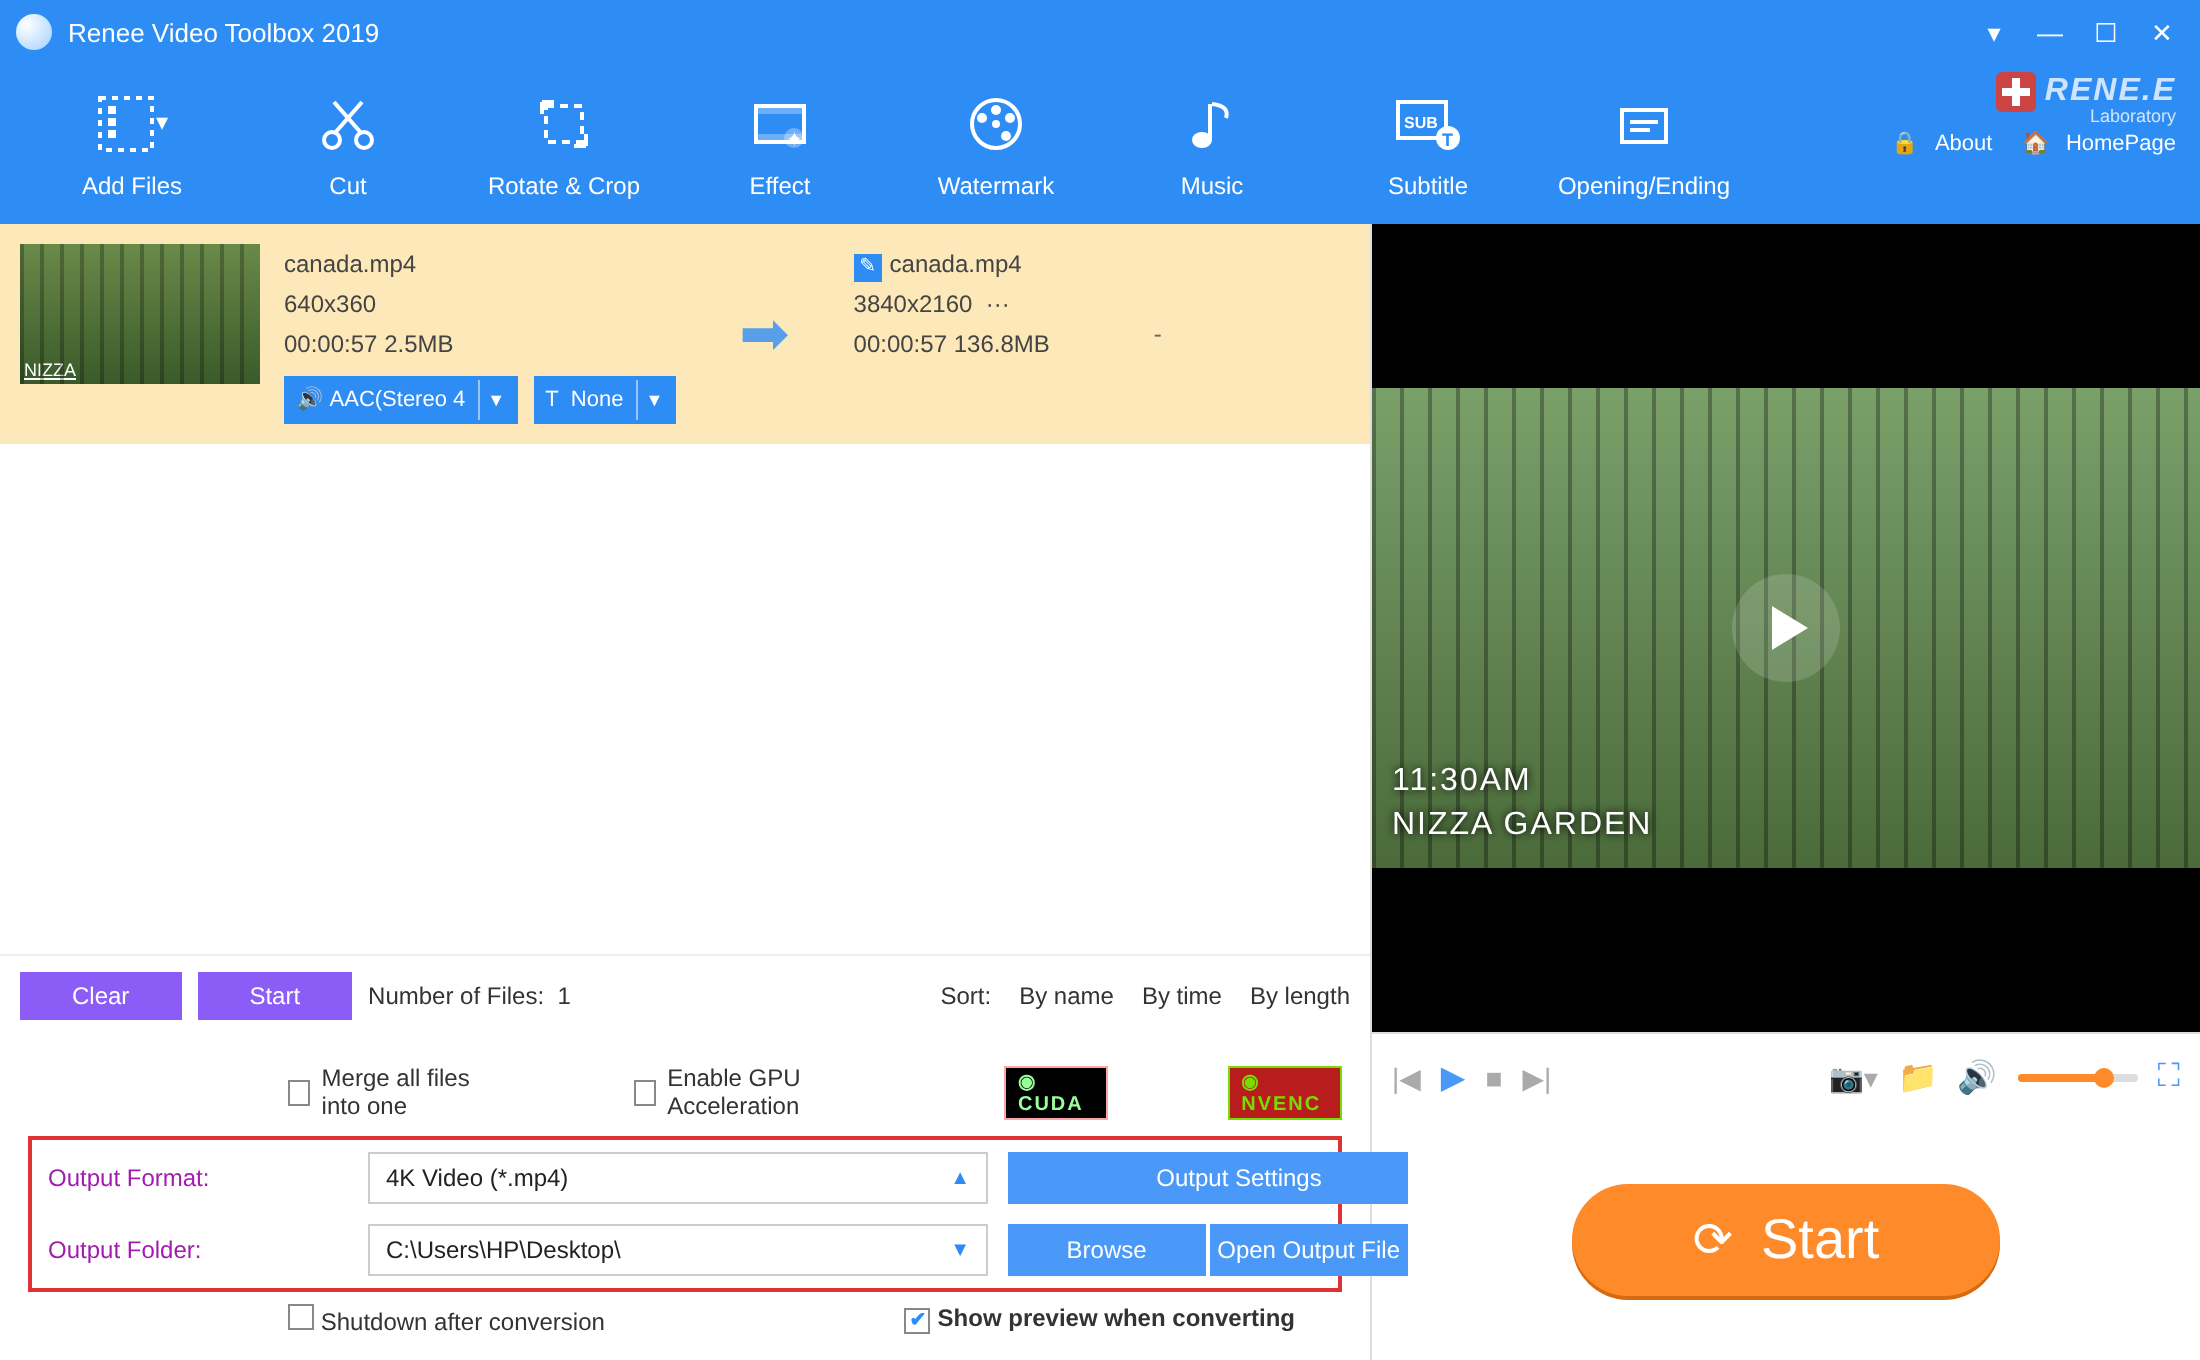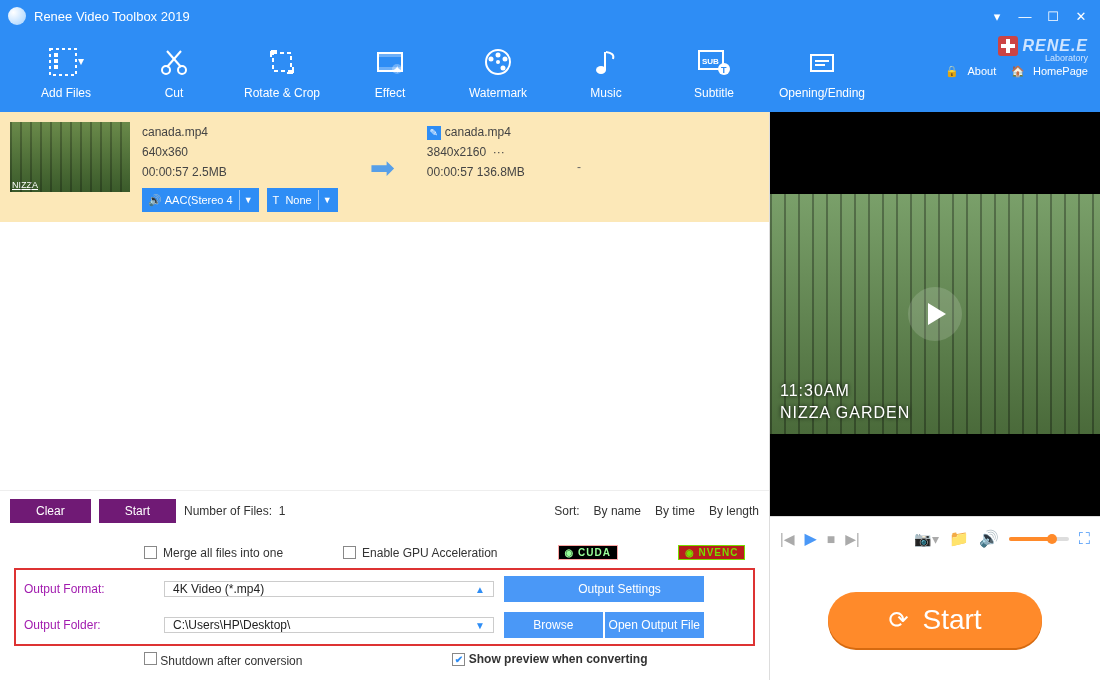--- a/index.html
+++ b/index.html
@@ -30,40 +30,40 @@
 .arrow { align-self:center; color:#2e8df5; font-size:30px; padding:0 20px; opacity:0.8;}
 .chips { margin-top:6px; display:flex; gap:8px;}
 .chip { background:#2e8df5; color:#fff; font-size:11px; padding:2px 6px; display:flex; align-items:center; cursor:pointer;}
 .chip .cdrop { border-left:1px solid rgba(255,255,255,0.5); padding-left:4px; margin-left:6px; font-size:9px;}
 .editicon { display:inline-block; width:14px; height:14px; background:#2e8df5; color:#fff; font-size:10px; text-align:center; line-height:14px; margin-right:4px;}
 .dashcell { align-self:center; color:#666; padding-left:40px;}
 
 .listspace { flex:1; background:#fff; }
 
 .listfooter { padding:8px 10px; display:flex; align-items:center; gap:8px; font-size:12px; color:#333; border-top:1px solid #eee;}
-.btn-sm { background:#701a75; color:#fff; border:none; padding:5px 26px; font-size:12px; cursor:pointer;}
+.btn-sm { background:#8b5cf6; color:#fff; border:none; padding:5px 26px; font-size:12px; cursor:pointer;}
 .sortarea { margin-left:auto; display:flex; gap:14px; }
 .sortarea span { cursor:pointer; color:#333;}
 
 .bottompanel { padding:10px 14px 12px; font-size:12px; color:#333;}
 .cbrow { display:flex; gap:60px; padding:4px 0 8px 130px; align-items:center;}
 .cbrow label { display:flex; align-items:center; gap:6px; cursor:pointer;}
 .cbox { width:13px; height:13px; border:1px solid #888; background:#fff; display:inline-flex; align-items:center; justify-content:center; font-size:10px; color:#2e8df5;}
 .badge { border:1px solid #fca5a5; background:#000; color:#9f9; font-size:10px; padding:1px 6px; font-weight:bold; letter-spacing:1px;}
 .badge.nv { background:#b91c1c; color:#7d0; border-color:#7d0;}
 .redbox { border:2px solid #d33; padding:6px 8px; display:grid; grid-template-columns: 130px 330px 200px; row-gap:10px; column-gap:10px; align-items:center; }
 .lbl { color:#a21caf; }
-.selectish { border:1px solid #ccc; background:#fff; height:16px; display:flex; align-items:center; padding:0 8px; justify-content:space-between; cursor:pointer; color:#222;}
+.selectish { border:1px solid #ccc; background:#fff; height:26px; display:flex; align-items:center; padding:0 8px; justify-content:space-between; cursor:pointer; color:#222;margin-left:20px;}
 .selectish .tri { color:#2e8df5; font-size:10px;}
 .bluewide { background:#4a98f7; color:#fff; height:26px; display:flex; align-items:center; justify-content:center; cursor:pointer; font-size:12px;padding-left:31px;}
 .bluesplit { display:flex; gap:2px;}
 .bluesplit .bluewide { flex:1; white-space: nowrap; padding:0 4px;}
 .cbrow2 { display:flex; gap:60px; padding:6px 0 0 130px;}
 
-.rightpane { width:330px; display:flex; flex-direction:column; }
+.rightpane { width:414px; display:flex; flex-direction:column; }
 .preview { flex:1; background:#000; display:flex; align-items:center; justify-content:center; position:relative; overflow:hidden;}
 .pvimg { width:100%; height:240px; background: linear-gradient(to bottom, #7aa06a 0%, #4a6a3a 100%); position:relative;}
 .pvimg::before { content:""; position:absolute; top:0; left:0; right:0; bottom:0; background: repeating-linear-gradient(90deg, rgba(0,0,0,0.3) 0 2px, transparent 2px 14px);}
 .playcirc { position:absolute; top:50%; left:50%; width:54px; height:54px; margin:-27px 0 0 -27px; border-radius:50%; background:rgba(255,255,255,0.15); display:flex; align-items:center; justify-content:center;}
 .playcirc .ptri { width:0; height:0; border-left:18px solid #fff; border-top:11px solid transparent; border-bottom:11px solid transparent; margin-left:4px;}
 .pvtext { position:absolute; left:10px; bottom:10px; color:#fff; font-size:16px; text-shadow:0 0 4px #000; line-height:22px; letter-spacing:1px;}
 
 .pcontrols { height:44px; border-top:1px solid #ddd; display:flex; align-items:center; gap:10px; padding:0 10px; color:#4a98f7;}
 .pcontrols .pc { cursor:pointer; font-size:16px; }
 .pcontrols .pc.gray { color:#aaa; font-size:14px;}

